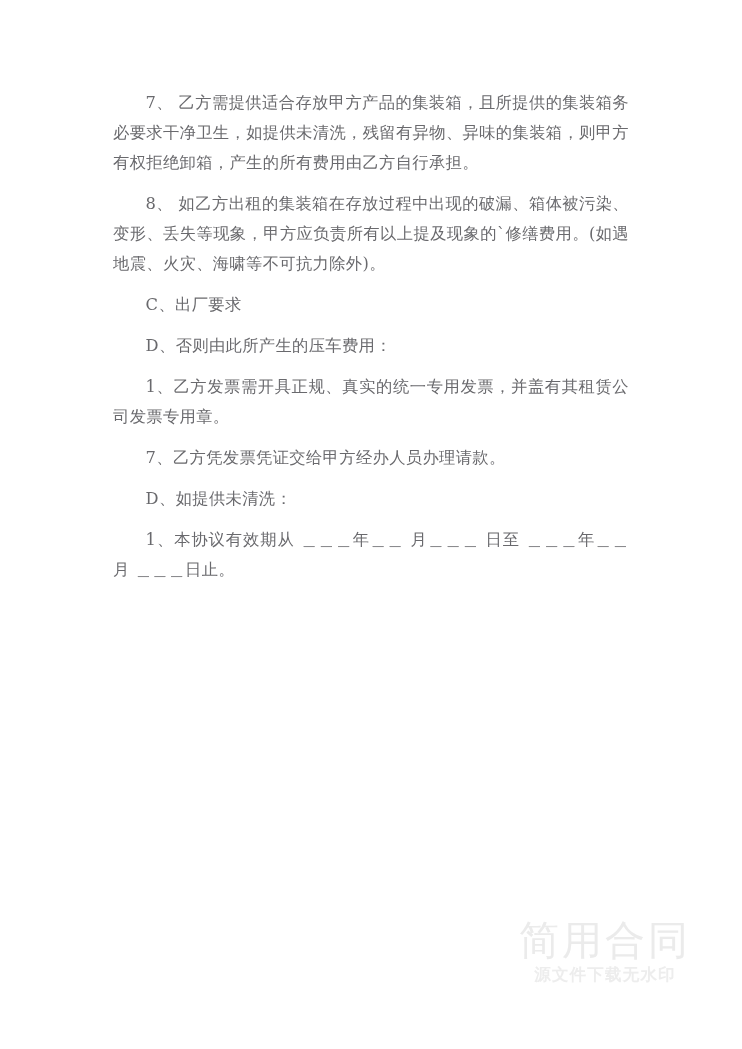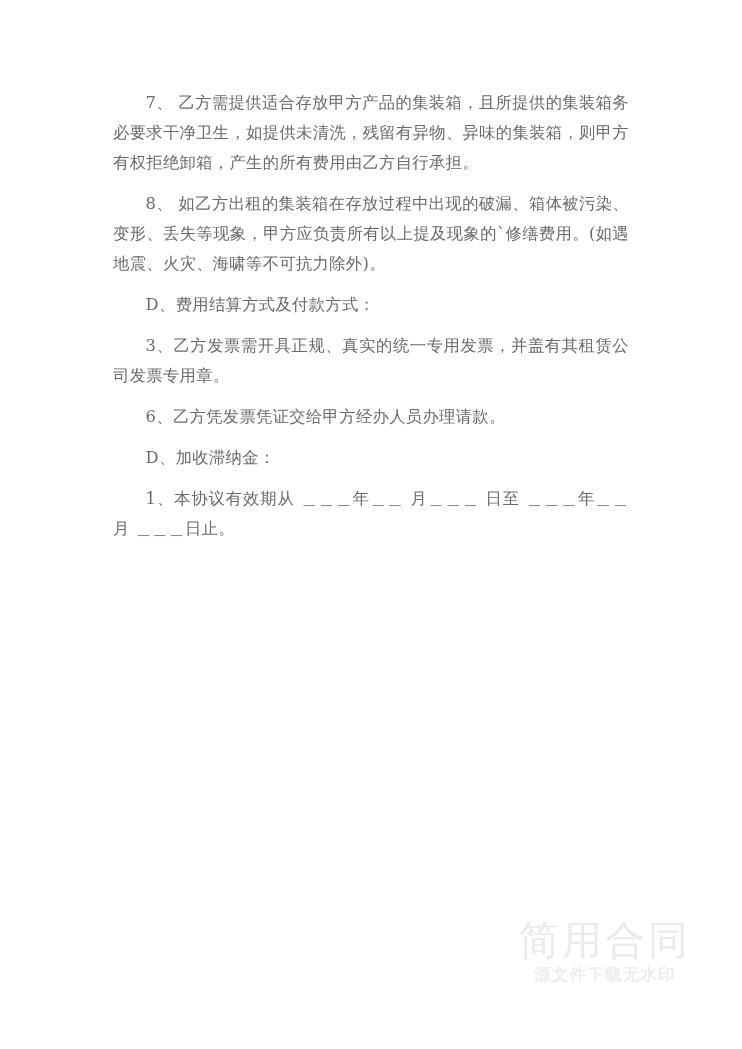--- a/index.html
+++ b/index.html
@@ -78,24 +78,25 @@
   }
 </style>
 </head>
 <body>
 
 <div class="page">
 
   <div class="doc-body">
     <p class="para">7、  乙方需提供适合存放甲方产品的集装箱，且所提供的集装箱务必要求干净卫生，如提供未清洗，残留有异物、异味的集装箱，则甲方有权拒绝卸箱，产生的所有费用由乙方自行承担。</p>
     <p class="para">8、  如乙方出租的集装箱在存放过程中出现的破漏、箱体被污染、变形、丢失等现象，甲方应负责所有以上提及现象的`修缮费用。(如遇地震、火灾、海啸等不可抗力除外)。</p>
-    <p class="para heading">D、费用结算方式及付款方式：</p>
-    <p class="para">3、乙方发票需开具正规、真实的统一专用发票，并盖有其租赁公司发票专用章。</p>
-    <p class="para">6、乙方凭发票凭证交给甲方经办人员办理请款。</p>
-    <p class="para heading">D、加收滞纳金：</p>
+    <p class="para heading">C、出厂要求</p>
+    <p class="para heading">D、否则由此所产生的压车费用：</p>
+    <p class="para">1、乙方发票需开具正规、真实的统一专用发票，并盖有其租赁公司发票专用章。</p>
+    <p class="para">7、乙方凭发票凭证交给甲方经办人员办理请款。</p>
+    <p class="para heading">D、如提供未清洗：</p>
     <p class="para last">1、本协议有效期从 ＿＿＿年＿＿ 月＿＿＿ 日至 ＿＿＿年＿＿ 月 ＿＿＿日止。</p>
   </div>
 
   <div class="watermark">
     <div class="wm-main">简用合同</div>
     <div class="wm-sub">源文件下载无水印</div>
   </div>
 
 </div>
 

